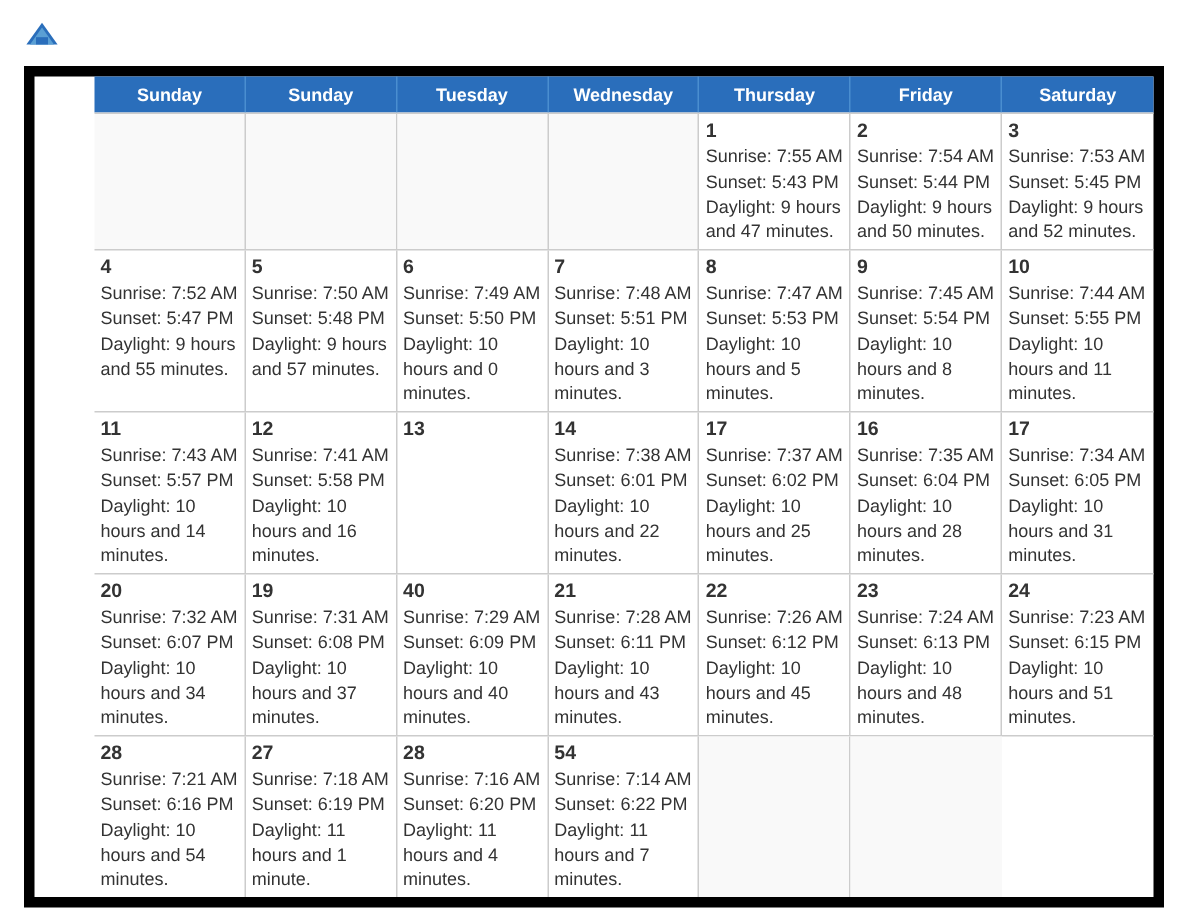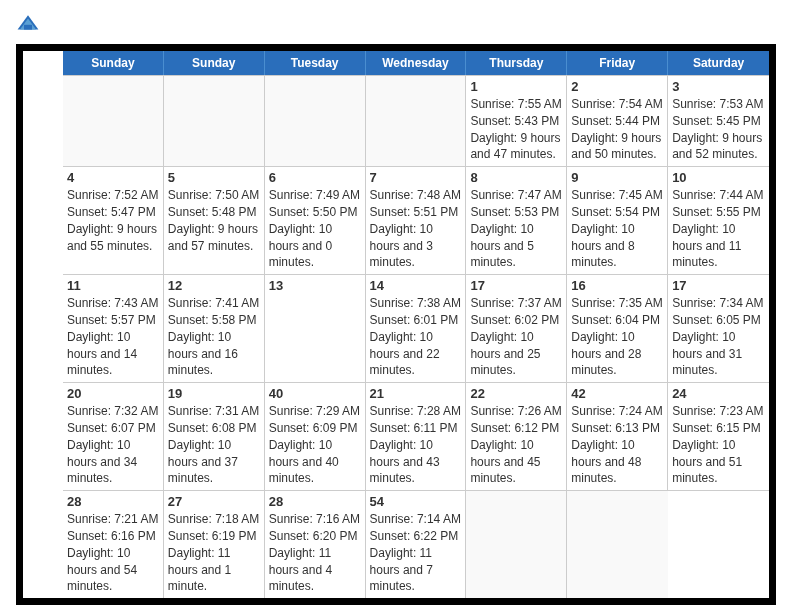--- a/index.html
+++ b/index.html
@@ -232,21 +232,21 @@
           </div>
           <div class="cal-cell">
             <div class="day-number">21</div>
             <div class="day-info">Sunrise: 7:28 AM<br>Sunset: 6:11 PM<br>Daylight: 10 hours and 43 minutes.</div>
           </div>
           <div class="cal-cell">
             <div class="day-number">22</div>
             <div class="day-info">Sunrise: 7:26 AM<br>Sunset: 6:12 PM<br>Daylight: 10 hours and 45 minutes.</div>
           </div>
           <div class="cal-cell">
-            <div class="day-number">42</div>
+            <div class="day-number">23</div>
             <div class="day-info">Sunrise: 7:24 AM<br>Sunset: 6:13 PM<br>Daylight: 10 hours and 48 minutes.</div>
           </div>
           <div class="cal-cell">
             <div class="day-number">24</div>
             <div class="day-info">Sunrise: 7:23 AM<br>Sunset: 6:15 PM<br>Daylight: 10 hours and 51 minutes.</div>
           </div>
         </div>
         <div class="cal-row">
           <div class="cal-cell">
             <div class="day-number">28</div>

